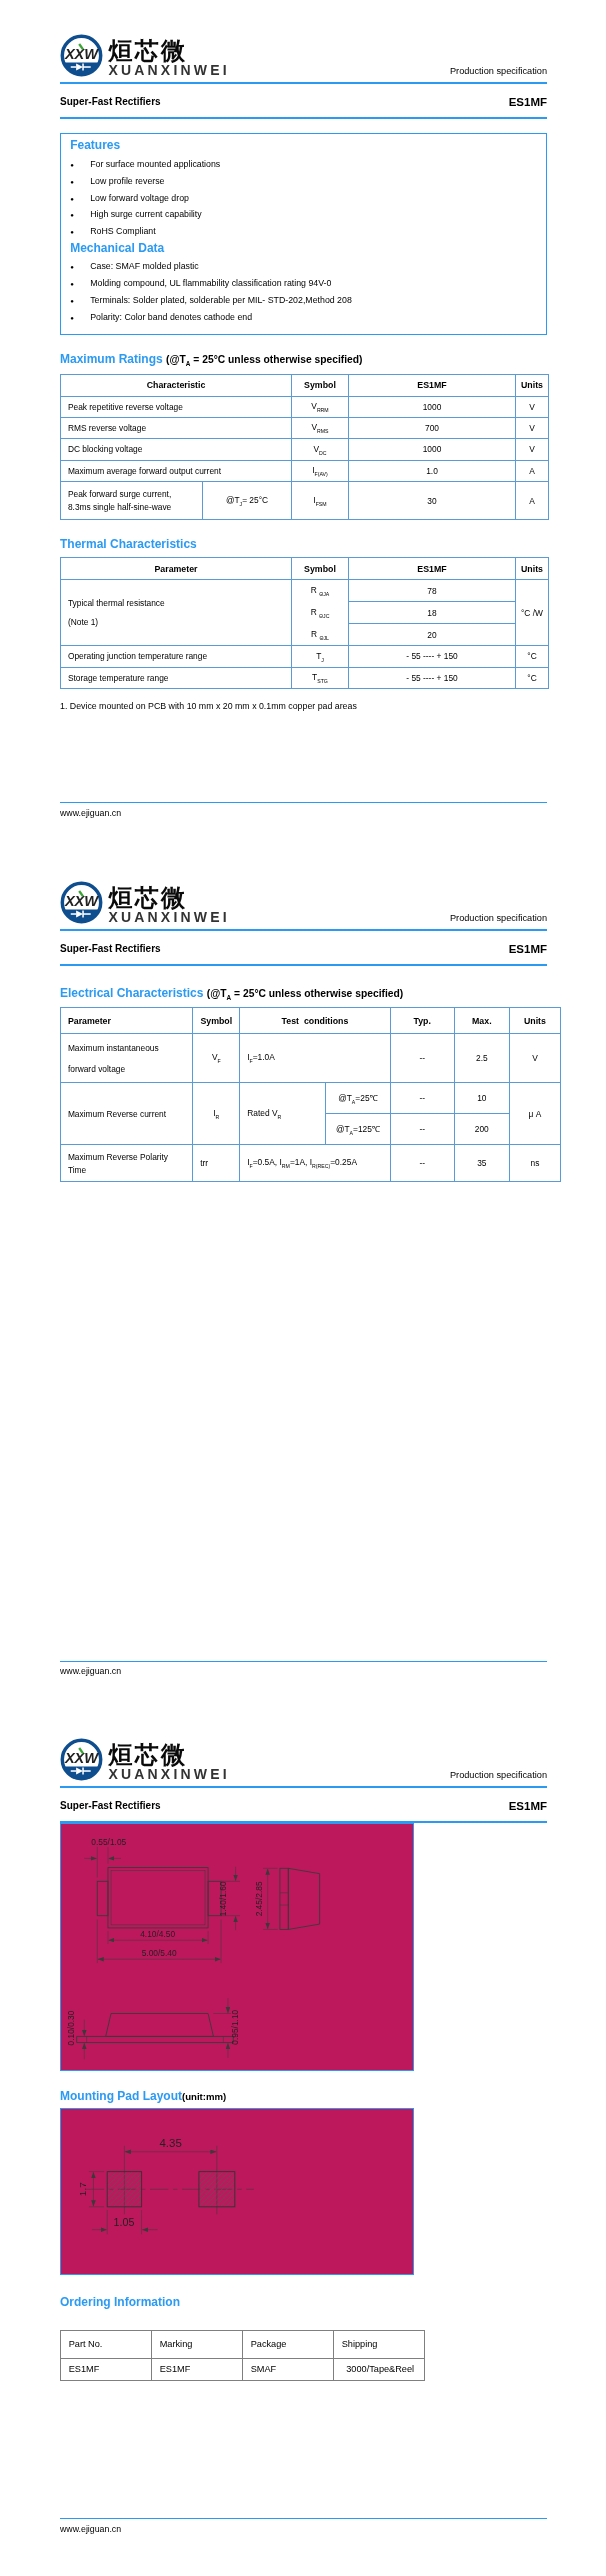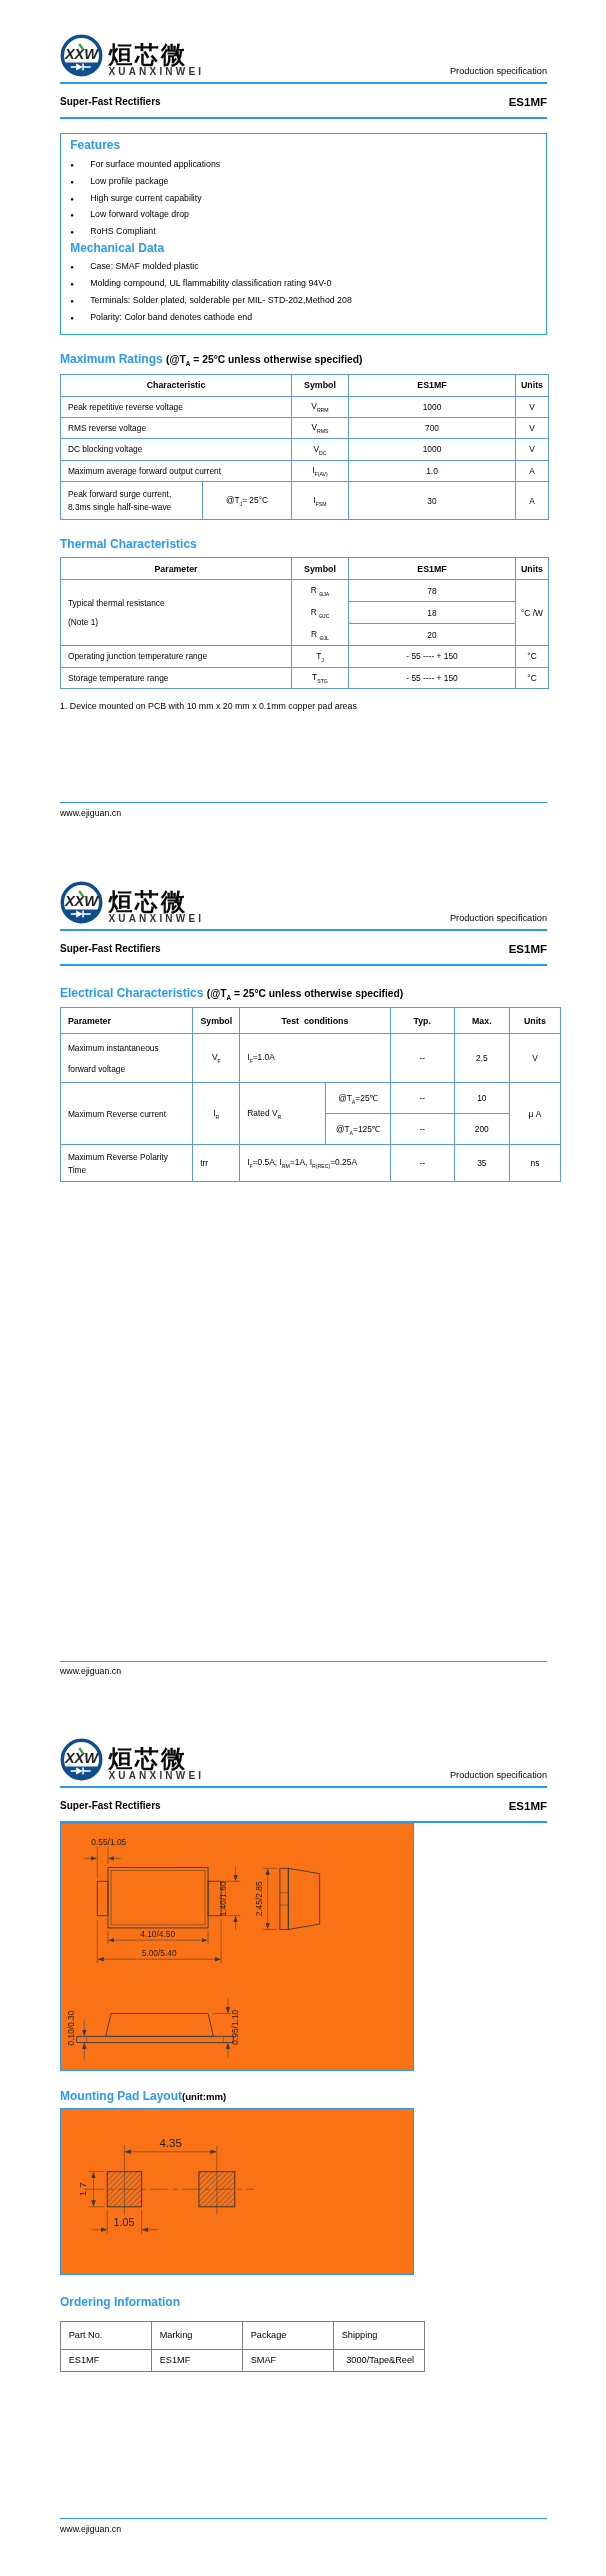--- a/index.html
+++ b/index.html
@@ -8,21 +8,21 @@
   .p1{height:827px;padding-top:34px;}
   .p2{height:857px;padding-top:54px;}
   .p3{height:892px;padding-top:54px;}
   .content{margin:0 60px;width:487px;}
 
   
   .hdr{display:flex;justify-content:space-between;align-items:flex-end;padding-bottom:5.4px;border-bottom:2.3px solid #2b9af3;}
   .logo{display:flex;align-items:flex-end;gap:5.4px;}
   .logo-txt{display:flex;flex-direction:column;line-height:1;}
   .logo-cn{font-size:24px;font-weight:bold;letter-spacing:2.3px;color:#0a0a0a;}
-  .logo-en{font-size:10px;letter-spacing:3.2px;color:#333;margin-top:0;font-weight:bold;}
+  .logo-en{font-size:14px;letter-spacing:3.2px;color:#333;margin-top:0;font-weight:bold;}
   .spec{font-size:9.2px;color:#000;padding-bottom:1.5px;}
   .title-row{display:flex;justify-content:space-between;align-items:center;padding:11.5px 0 9.2px;border-bottom:2.3px solid #2b9af3;}
   .title{font-size:10px;font-weight:bold;}
   .part{font-size:11.5px;font-weight:bold;}
 
   
   .sec-h{color:#2b9af3;font-size:12px;font-weight:bold;display:inline-block;}
   .sec-sub{font-size:10.3px;font-weight:bold;color:#000;}
   .sec-sub sub,.sym sub{font-size:0.62em;}
   .sec-row{margin:17px 0 6.1px;}
@@ -40,27 +40,27 @@
   .blue-tbl th{font-weight:bold;font-size:8.8px;}
   .elec-tbl{width:501px;}
   td.l,th.l{text-align:left;padding-left:6.9px;}
   .nbb{border-bottom:none !important;}
   .nbt{border-top:none !important;}
   .ws-pre{white-space:pre;}
   .two-line div{padding:1.5px 0;}
   .note{font-size:8.8px;margin-top:9.2px;line-height:2;}
 
   
-  .ord-tbl{width:364px;margin-top:12px;}
+  .ord-tbl{width:364px;margin-top:21px;}
   .ord-tbl th,.ord-tbl td{border:0.8px solid #7f7f7f;font-size:9.2px;font-weight:normal;text-align:left;padding:1.5px 7.7px;}
   .ord-tbl tr.h{height:27.6px;}
   .ord-tbl tr.d{height:22px;}
 
   
-  .diag-box{border:0.8px solid #2b9af3;width:354px;box-sizing:border-box;background:#f97316;}
+  .diag-box{border:0.8px solid #2b9af3;width:354px;box-sizing:border-box;background:#be185d;}
   .sec-unit{font-size:9.6px;font-weight:bold;color:#000;}
 
   
   .pfoot{position:absolute;left:60px;width:487px;border-top:1.5px solid #2b9af3;text-align:left;font-size:8.8px;padding-top:4.6px;}
   svg text{font-family:"Liberation Sans",sans-serif;fill:#222;}
   svg .ln{stroke:#3a3a3a;fill:none;stroke-width:1.2;}
   svg .thin{stroke:#3a3a3a;fill:none;stroke-width:0.7;}
 </style>
 </head>
 <body>
@@ -95,29 +95,29 @@
 
     <div class="feat-box">
       <div class="sec-h">Features</div>
       <ul class="bullets">
         <li>
             <span class="dot">●</span>
             <span>For surface mounted applications</span>
           </li>
         <li>
             <span class="dot">●</span>
-            <span>Low profile package</span>
+            <span>Low profile reverse</span>
+          </li>
+        <li>
+            <span class="dot">●</span>
+            <span>Low forward voltage drop</span>
           </li>
         <li>
             <span class="dot">●</span>
             <span>High surge current capability</span>
-          </li>
-        <li>
-            <span class="dot">●</span>
-            <span>Low forward voltage drop</span>
           </li>
         <li>
             <span class="dot">●</span>
             <span>RoHS Compliant</span>
           </li>
       </ul>
       <div class="sec-h">Mechanical Data</div>
       <ul class="bullets">
         <li>
             <span class="dot">●</span>

